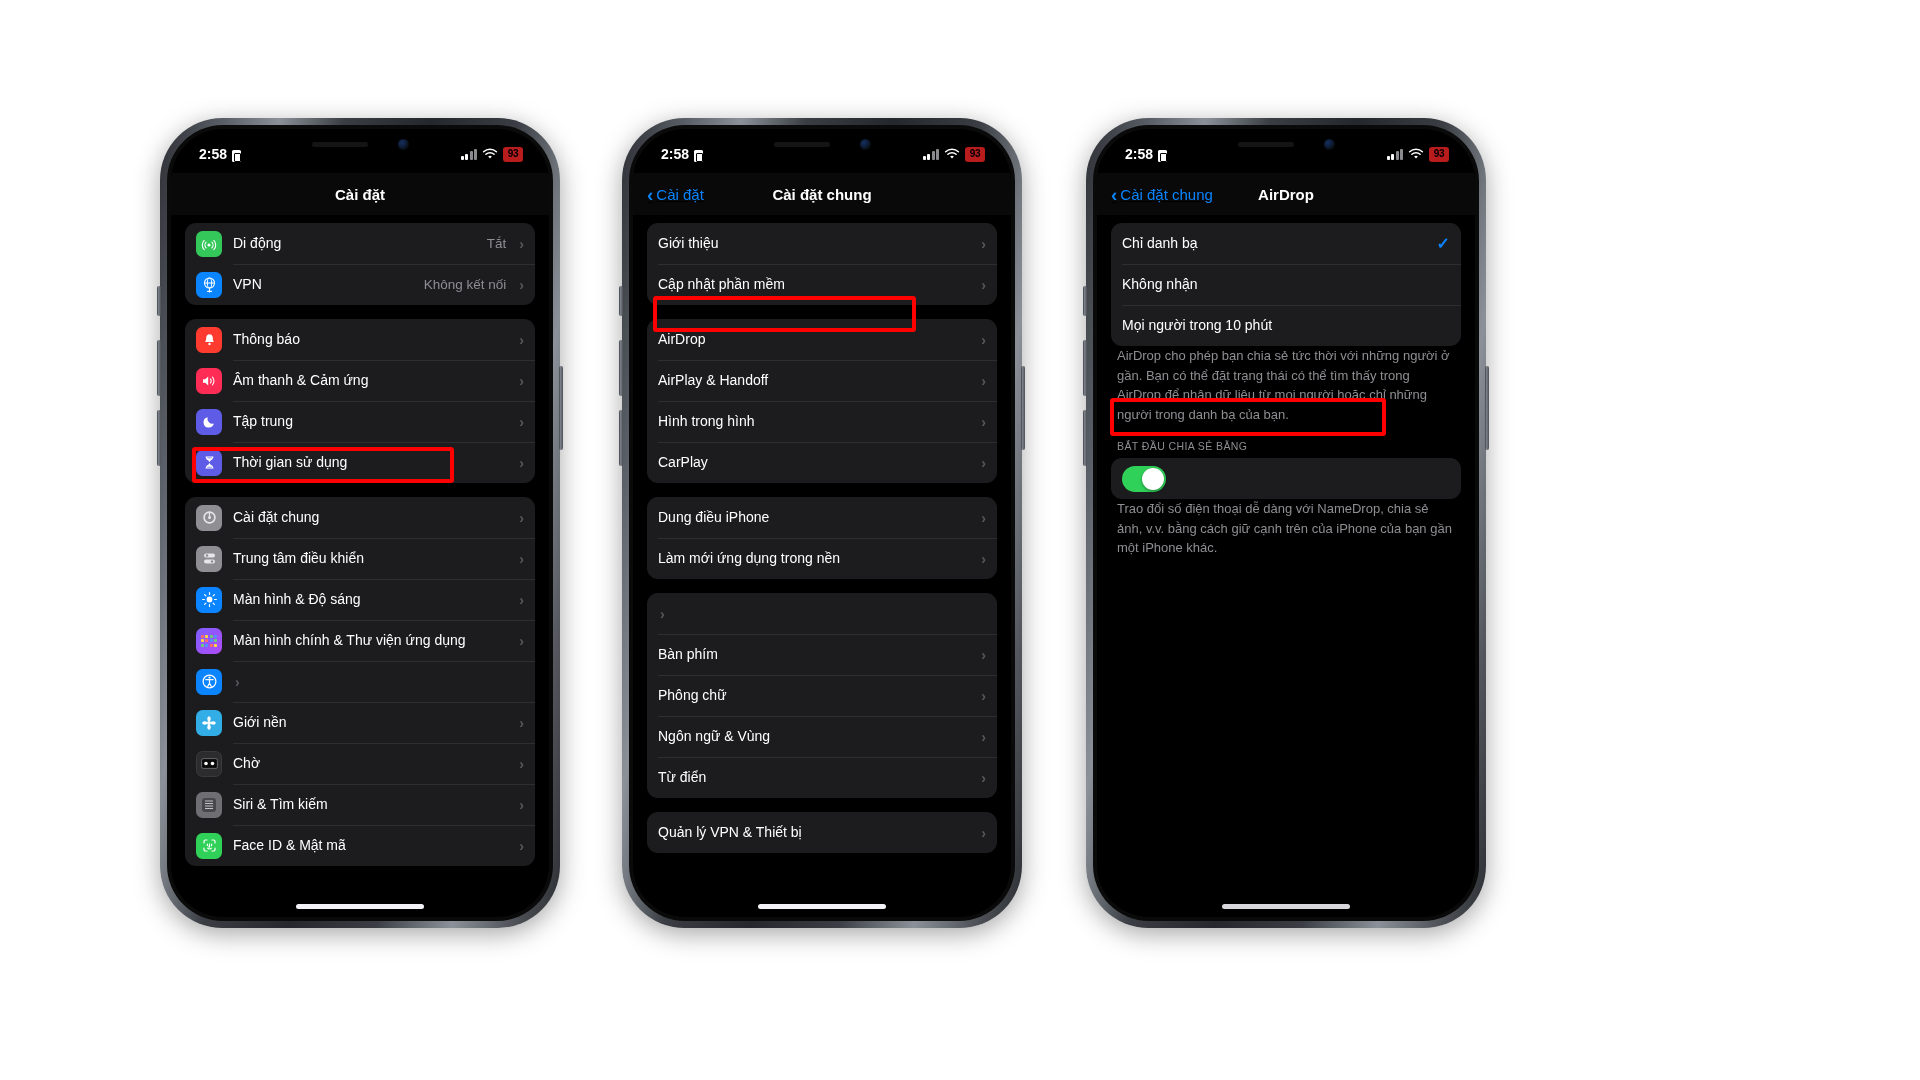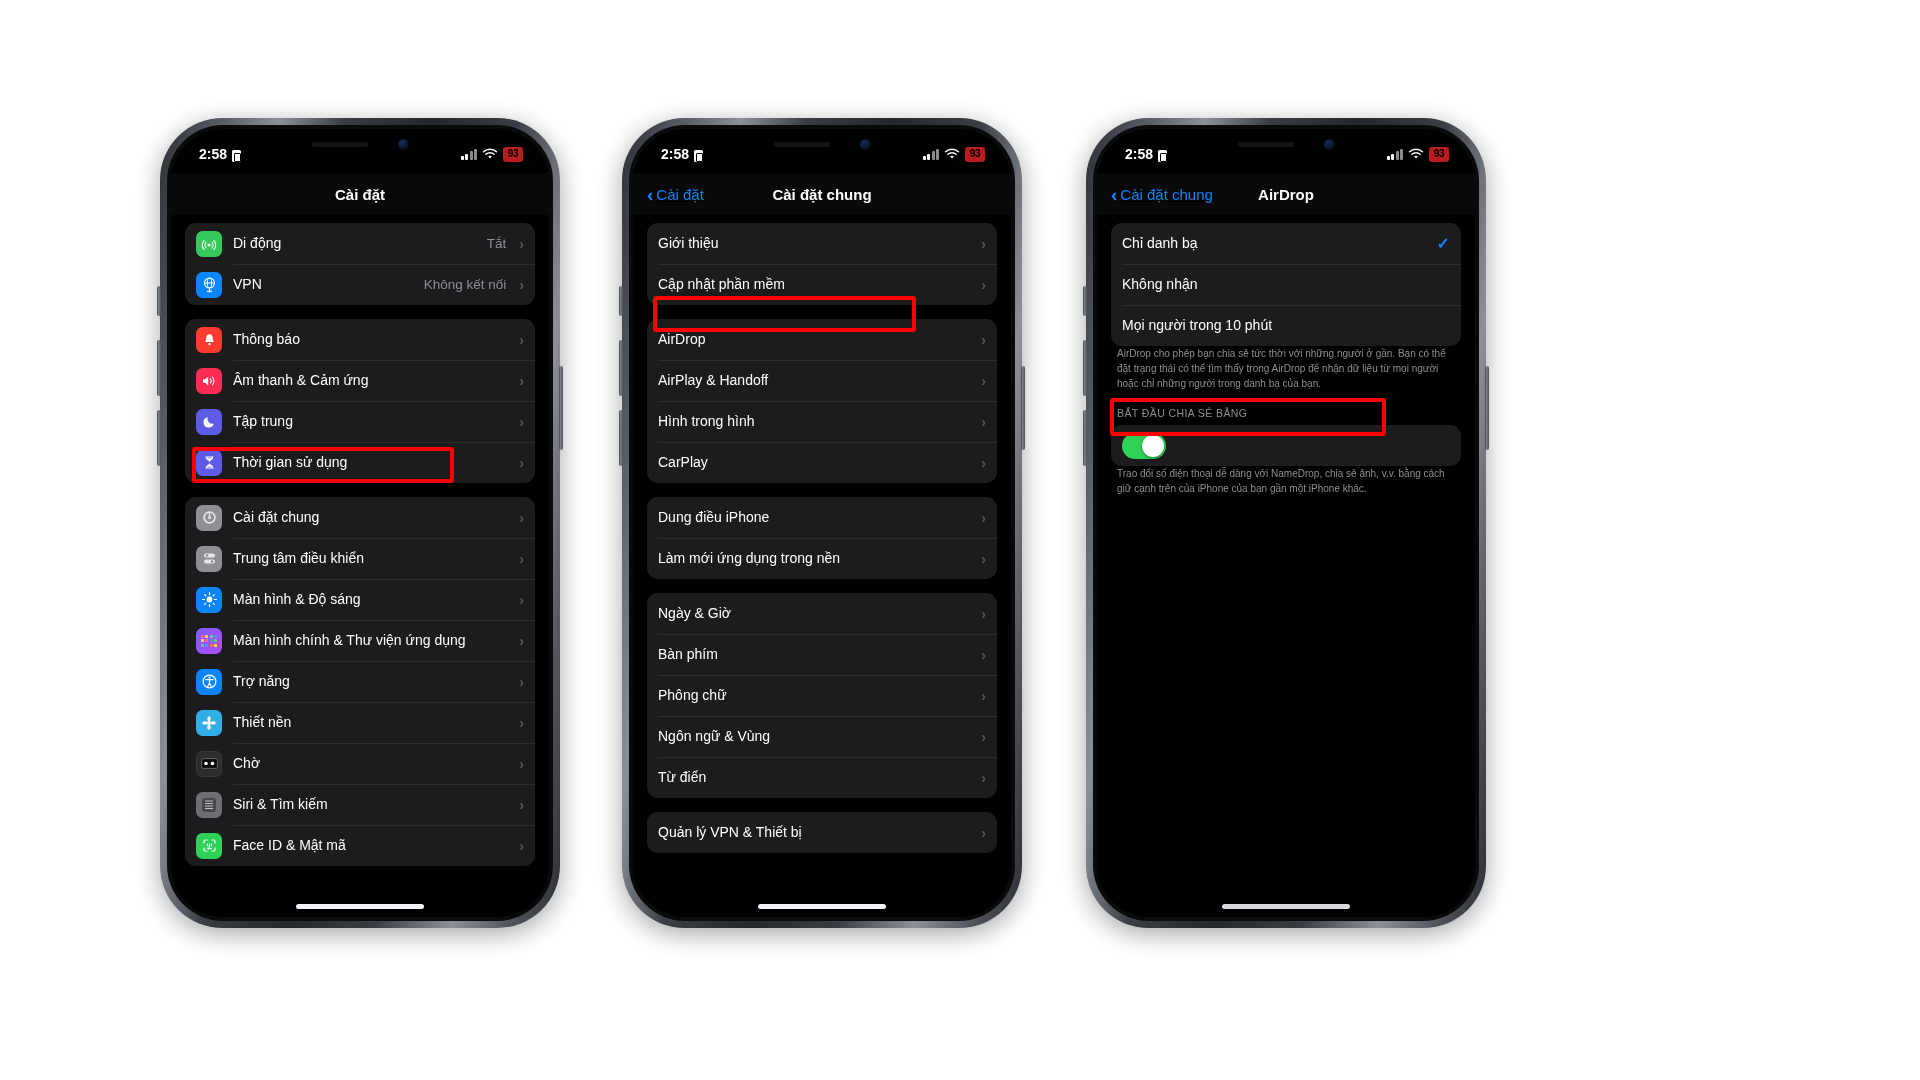--- a/index.html
+++ b/index.html
@@ -133,21 +133,21 @@
     width: 26px; height: 26px; border-radius: 6.5px;
     display: flex; align-items: center; justify-content: center;
     flex: 0 0 26px; color: #fff; font-size: 14px; line-height:1;
   }
   .row-label { color: #fff; font-size: 14px; flex: 1; line-height: 1.25; padding: 9px 0; }
   .row-value { color: #8e8e93; font-size: 13.5px; }
   .chev { color: #58585c; font-size: 14px; font-weight: 600; margin-left: 2px; }
   .check { color: #0a84ff; font-size: 16px; font-weight: bold; }
 
   .footnote {
-    color: #8e8e93; font-size: 10px; line-height: 1.5;
+    color: #8e8e93; font-size: 13px; line-height: 1.5;
     padding: 0 6px 0 6px; margin: -14px 0 16px 0;
   }
   .section-head {
     color: #8e8e93; font-size: 10.5px; letter-spacing: .4px;
     padding: 0 6px 6px 6px; text-transform: uppercase;
   }
 
   
   .toggle {
     width: 44px; height: 26px; border-radius: 13px; background: #30d158;
@@ -347,36 +347,35 @@
               <span class="chev">›</span>
             </div>
             <div class="row">
               <span class="row-icon" style="background:#0a84ff;">
                 <svg width="17" height="17" viewBox="0 0 17 17">
                     <circle cx="8.5" cy="8.5" r="6.4" stroke="#fff" stroke-width="1.2" fill="none"></circle>
                     <circle cx="8.5" cy="4.6" r="1.1" fill="#fff"></circle>
                     <path d="M4.8 6.6h7.4M8.5 6.9v3.4M8.5 10.3l-1.8 3.1M8.5 10.3l1.8 3.1" stroke="#fff" stroke-width="1.2" stroke-linecap="round" fill="none"></path>
                   </svg>
               </span>
-              <span class="row-label">Trợ năng</span>
               <span class="chev">›</span>
             </div>
             <div class="row">
               <span class="row-icon" style="background:#32ade6;">
                 <svg width="16" height="16" viewBox="0 0 16 16">
                     <circle cx="8" cy="8" r="2" fill="#fff"></circle>
                     <g fill="#fff">
                       <ellipse cx="8" cy="3.8" rx="1.7" ry="2.6"></ellipse>
                       <ellipse cx="8" cy="12.2" rx="1.7" ry="2.6"></ellipse>
                       <ellipse cx="3.8" cy="8" rx="2.6" ry="1.7"></ellipse>
                       <ellipse cx="12.2" cy="8" rx="2.6" ry="1.7"></ellipse>
                     </g>
                   </svg>
               </span>
-              <span class="row-label">Thiết nền</span>
+              <span class="row-label">Giới nền</span>
               <span class="chev">›</span>
             </div>
             <div class="row">
               <span class="row-icon" style="background:#2c2c2e;border:1px solid #3a3a3c;">
                 <svg width="17" height="11" viewBox="0 0 17 11">
                     <rect x="0.6" y="0.6" width="15.8" height="9.8" rx="1.6" fill="#0a0a0a" stroke="#6e6e73" stroke-width="0.9"></rect>
                     <circle cx="5" cy="5.5" r="1.8" fill="#fff"></circle>
                     <circle cx="11.5" cy="5.5" r="1.8" fill="#fff"></circle>
                   </svg>
               </span>
@@ -499,21 +498,20 @@
               <span class="chev">›</span>
             </div>
             <div class="row norow-icon">
               <span class="row-label">Làm mới ứng dụng trong nền</span>
               <span class="chev">›</span>
             </div>
           </div>
 
           <div class="group tight">
             <div class="row norow-icon">
-              <span class="row-label">Ngày &amp; Giờ</span>
               <span class="chev">›</span>
             </div>
             <div class="row norow-icon">
               <span class="row-label">Bàn phím</span>
               <span class="chev">›</span>
             </div>
             <div class="row norow-icon">
               <span class="row-label">Phông chữ</span>
               <span class="chev">›</span>
             </div>

